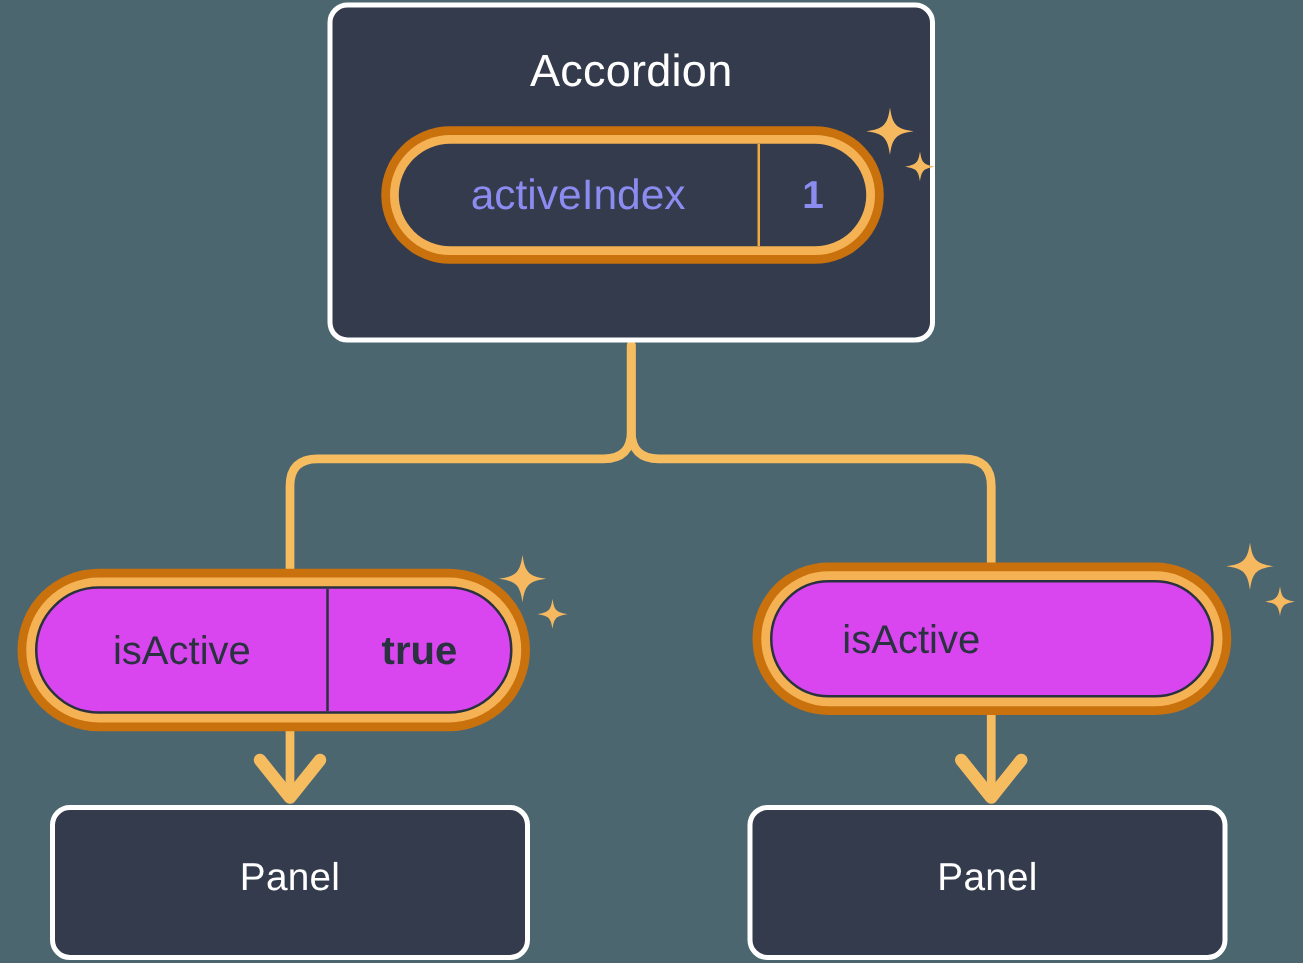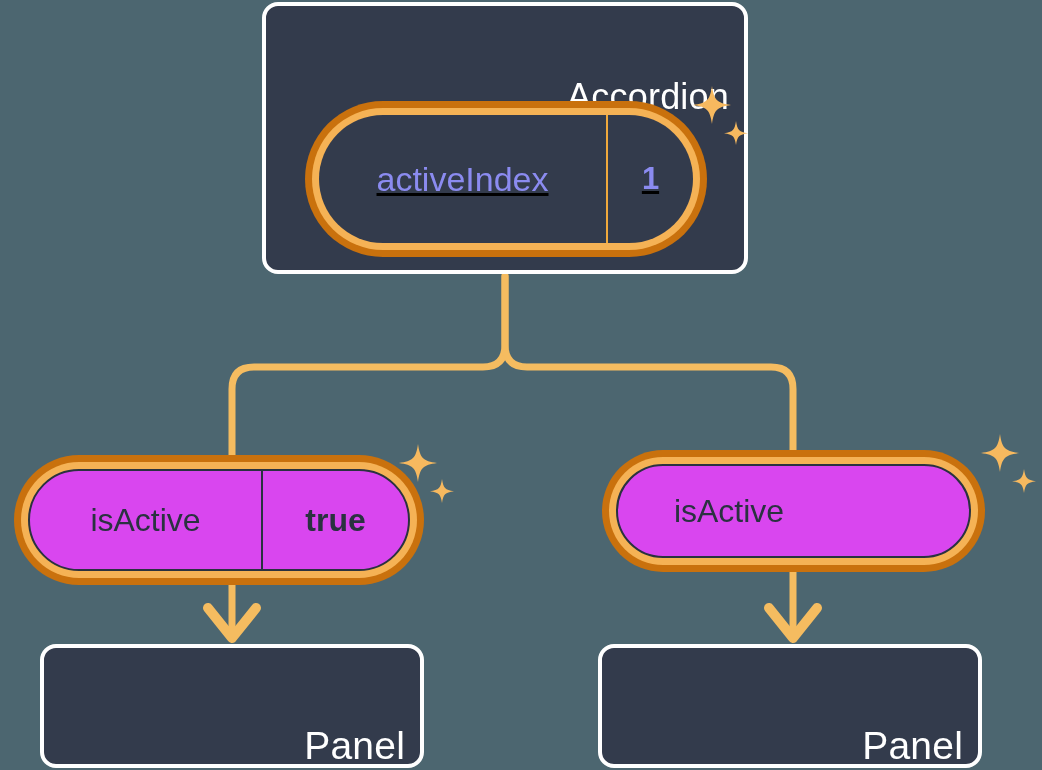--- a/index.html
+++ b/index.html
@@ -32,26 +32,25 @@
   .node-box {
     position: absolute;
     box-sizing: border-box;
     background: #333b4c;
     border: 4px solid #ffffff;
     border-radius: 16px;
   }
   .node-title {
     position: absolute;
     left: 0;
-    right: 15px;
-    text-align: right;
+    right: 0;
+    text-align: center;
     color: #ffffff;
     letter-spacing: 0.2px;
     white-space: nowrap;
-    margin-top: 40px;
   }
 
   #accordion-box {
     left: 262px;
     top: 2px;
     width: 486px;
     height: 272px;
   }
   #accordion-title {
     top: 30px;
@@ -60,21 +59,21 @@
 
   .panel-box {
     width: 384px;
     height: 124px;
     top: 644px;
   }
   #panel-left-box  { left: 40px; }
   #panel-right-box { left: 598px; }
   .panel-title {
     top: 36px;
-    font-size: 39px;
+    font-size: 31px;
   }
 
   
   .pill {
     position: absolute;
     box-sizing: border-box;
     display: flex;
     align-items: stretch;
     background: #c9710d;           
     border-radius: 999px;
@@ -133,22 +132,21 @@
     color: #2a3240;
     font-size: 32px;
     font-weight: bold;
     border-left: 2px solid #2a3240;
   }
 
   #pill-active-index {
     left: 305px;
     top: 101px;
     width: 402px;
-    height: 156px;
-    text-decoration: underline;
+    height: 110px;
   }
   #pill-active-index .pill-key { width: 287px; }
   #pill-active-index .pill-val { flex: 1; }
 
   #pill-is-active-left {
     left: 14px;
     top: 455px;
     width: 410px;
     height: 130px;
   }

